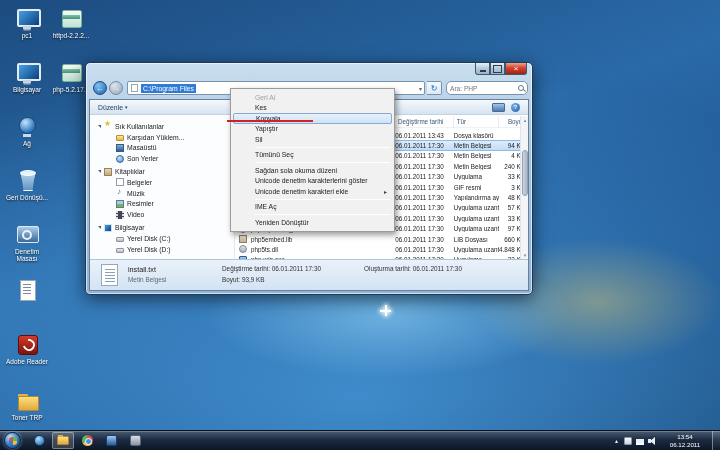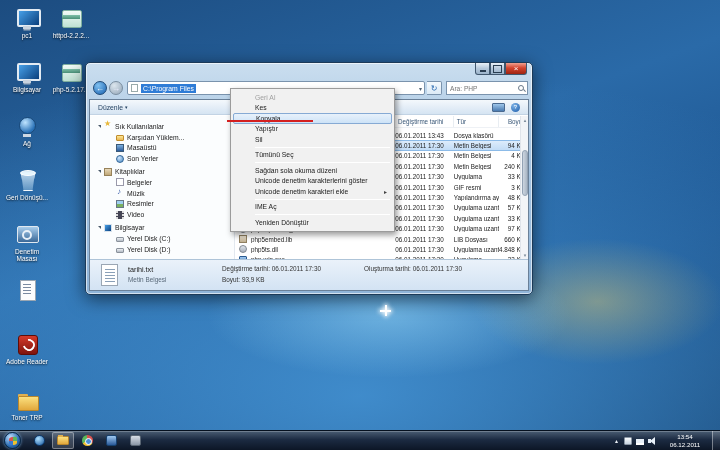--- a/index.html
+++ b/index.html
@@ -63,21 +63,21 @@
     font-size:8px;color:#fff;border:1px solid #1e4a78;}
   .navbtn.back{left:7px;background:radial-gradient(circle at 35% 30%,#7fc0f0,#1a62b0);}
   .navbtn.fwd{left:23px;background:radial-gradient(circle at 35% 30%,#dce6ee,#93a6b8);color:#eef;border-color:#7a8ea0;}
   .addr{position:absolute;left:41px;top:3px;width:298px;height:14px;background:#fff;border:1px solid #7a93ad;border-radius:2px;
     display:flex;align-items:center;font-size:6.8px;color:#222;padding:0 2px;}
   .addr .aicon{width:7px;height:8px;background:#fff;border:1px solid #9aa;margin:0 3px 0 1px;flex:0 0 7px;}
   .addr .sel{background:#2f7cd6;color:#fff;padding:1px 2px;white-space:nowrap;}
   .addr .drop{margin-left:auto;color:#567;font-size:6px;}
   .refresh{position:absolute;left:341px;top:3px;width:15px;height:14px;border:1px solid #7a93ad;border-left:none;border-radius:0 2px 2px 0;
     background:linear-gradient(#f4f9fd,#dceaf6);color:#2a6ab0;font-size:8px;display:flex;align-items:center;justify-content:center;}
-  .search{position:absolute;left:360px;top:3px;width:82px;height:14px;background:#fff;border:1px solid #7a93ad;border-radius:0;
+  .search{position:absolute;left:360px;top:3px;width:82px;height:14px;background:#fff;border:1px solid #7a93ad;border-radius:5px;
     display:flex;align-items:center;padding:0 3px;}
   .search input{border:none;outline:none;width:64px;font-size:6.6px;color:#8a8a8a;font-family:"Liberation Sans",sans-serif;background:transparent;}
   .mag{position:relative;width:6px;height:6px;margin-left:auto;}
   .mag::before{content:"";position:absolute;left:0;top:0;width:4px;height:4px;border:1px solid #6a7a8a;border-radius:50%;}
   .mag::after{content:"";position:absolute;left:4.5px;top:4.5px;width:3px;height:1px;background:#6a7a8a;transform:rotate(45deg);}
   
   .client{position:absolute;left:3px;top:36px;right:3px;bottom:3px;background:#fff;border:1px solid #6a8098;overflow:hidden;}
   .tbar{position:absolute;left:0;top:0;right:0;height:15px;background:linear-gradient(#f4f8fc,#e3edf7 55%,#d5e4f2);
     border-bottom:1px solid #c2d3e4;display:flex;align-items:center;font-size:6.8px;color:#1e3c5c;padding:0 8px;}
   .tbar .organize{display:flex;align-items:center;gap:2px;}
@@ -453,21 +453,21 @@
       </div>
 
       <div class="vscroll">
         <div class="arr up">▴</div>
         <div class="thumb"></div>
         <div class="arr dn">▾</div>
       </div>
 
       <div class="details">
         <div class="bigicon"></div>
-        <div class="fname">tarihi.txt</div>
+        <div class="fname">install.txt</div>
         <div class="ftype">Metin Belgesi</div>
         <div class="dmod">Değiştirme tarihi: 06.01.2011 17:30</div>
         <div class="dsize">Boyut: 93,9 KB</div>
         <div class="dcre">Oluşturma tarihi: 06.01.2011 17:30</div>
       </div>
     </div>
   </div>
 
   <div id="cmenu">
     <div class="mi dis">

